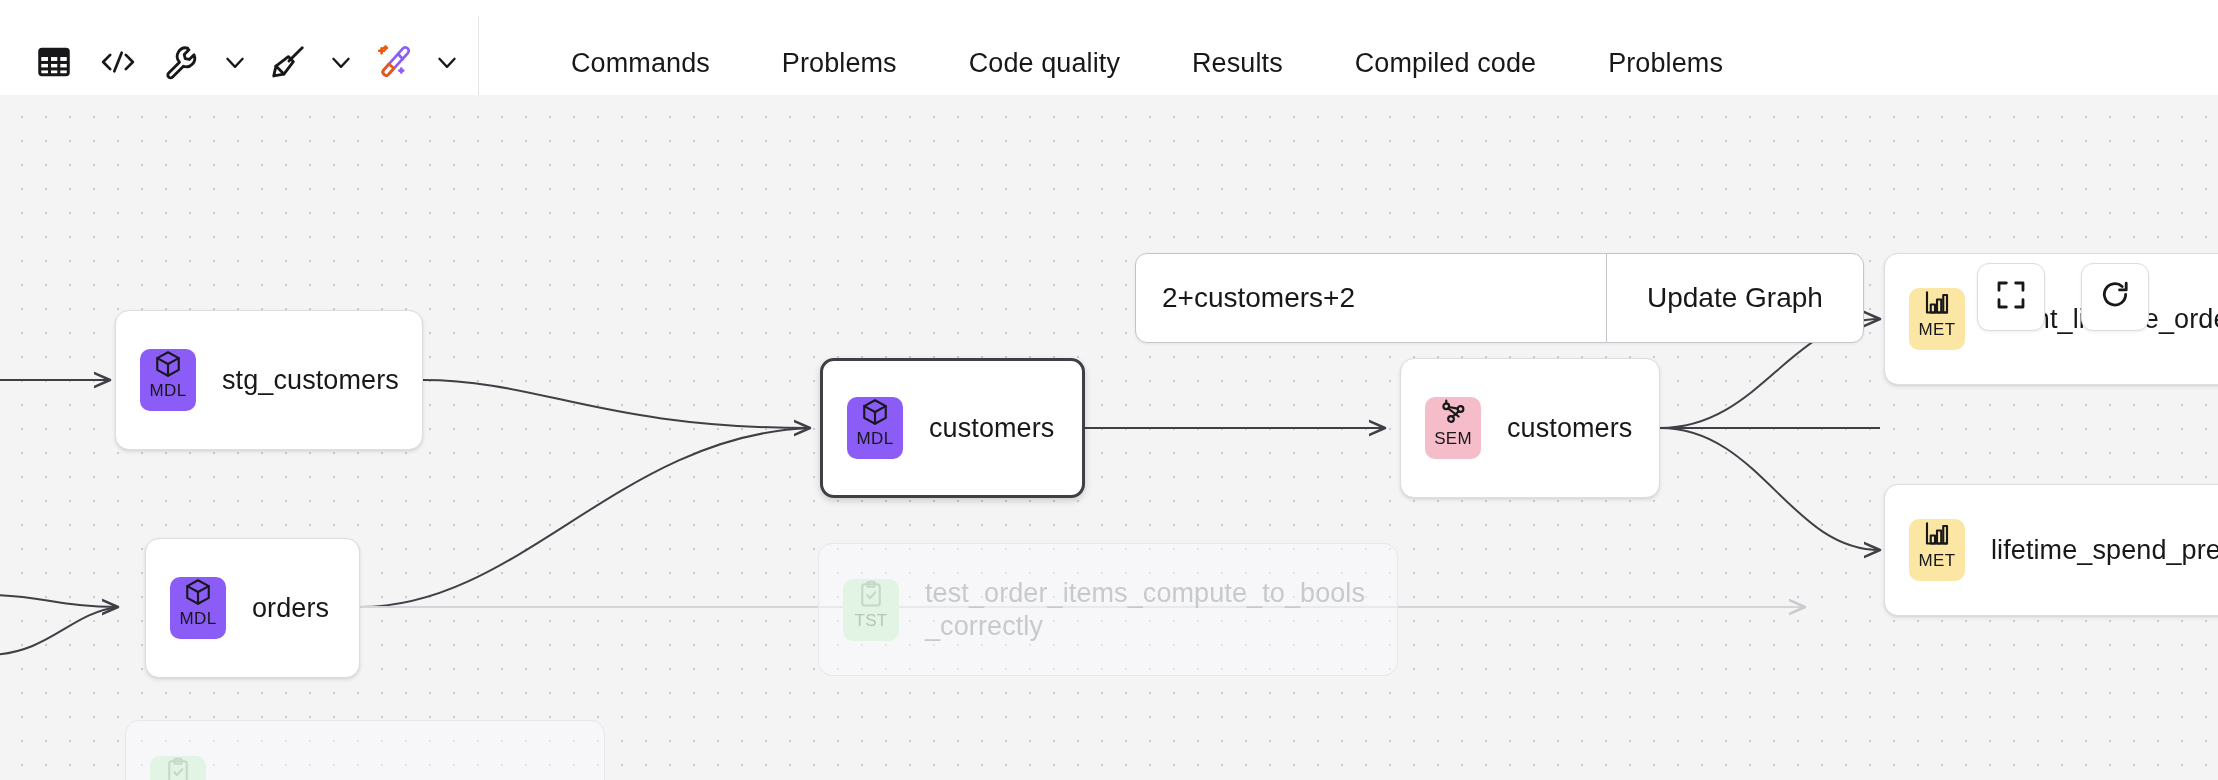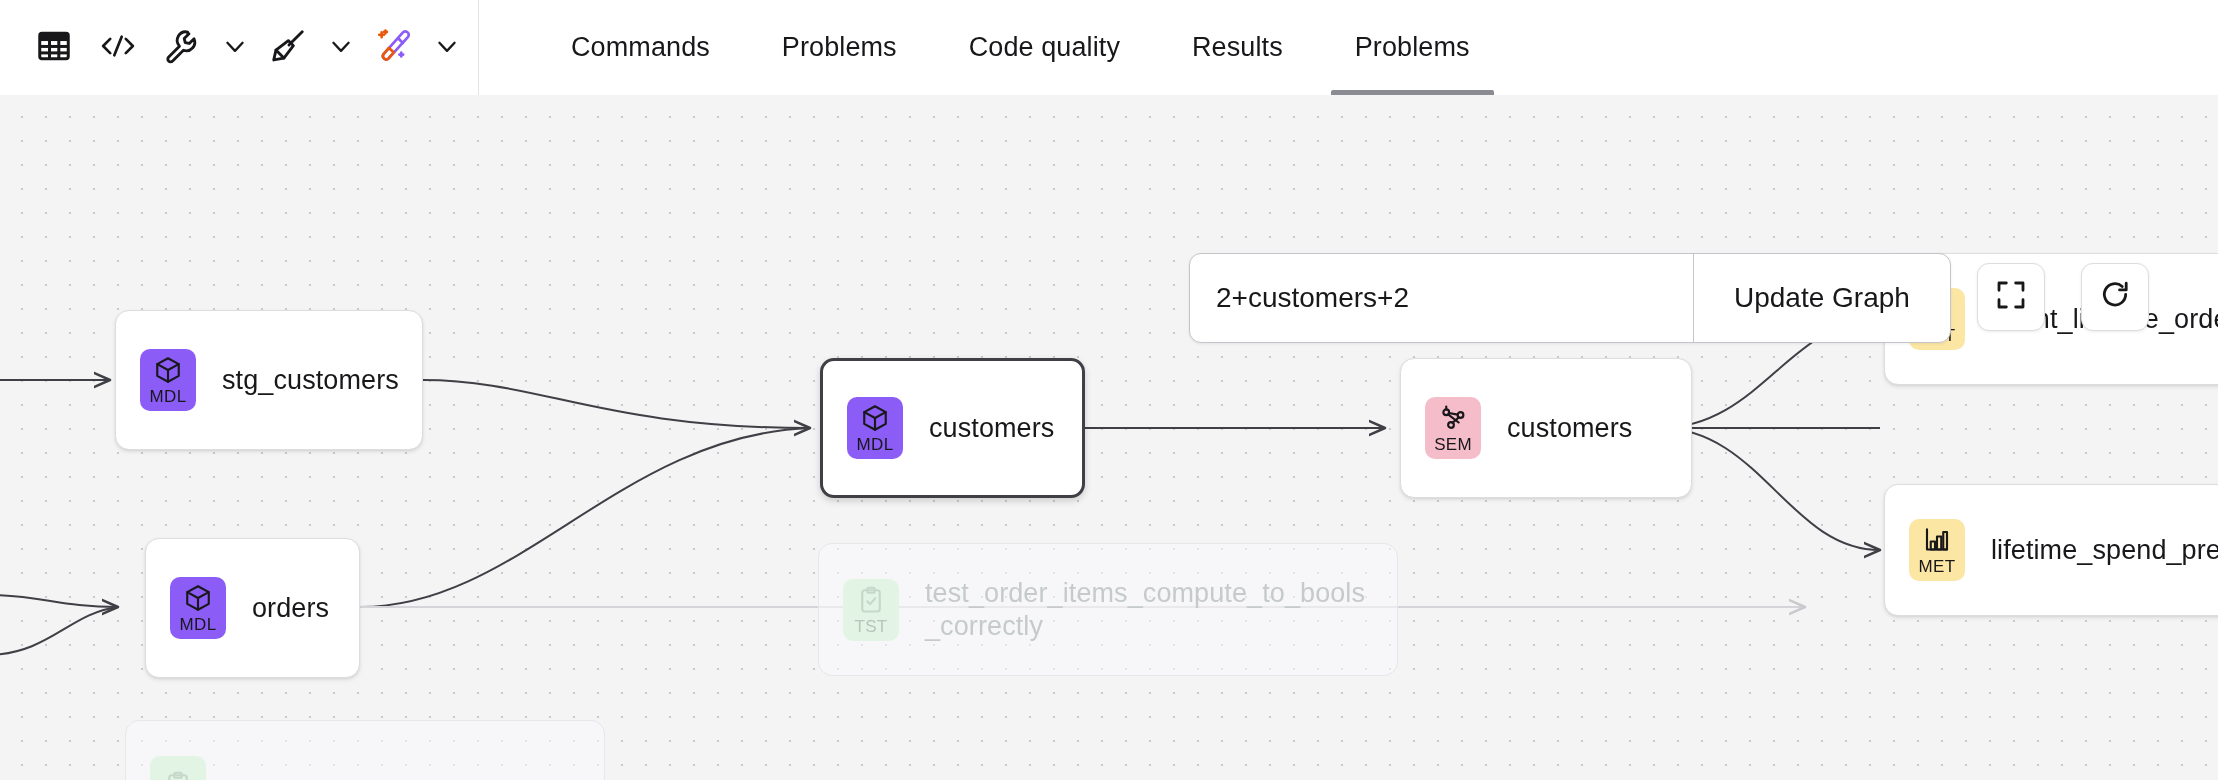--- a/index.html
+++ b/index.html
@@ -6,21 +6,21 @@
   body{
     width:2218px;height:780px;overflow:hidden;
     font-family:"Liberation Sans", sans-serif;
     background:#ffffff;
     -webkit-font-smoothing:antialiased;
   }
   #app{position:relative;width:2218px;height:780px;overflow:hidden;}
 
   
   .header{
-    position:absolute;left:0;top:0;width:2218px;height:95px;
+    position:absolute;left:0;top:16px;width:2218px;height:95px;
     background:#ffffff;
     border-bottom:1px solid #e4e4e7;
     display:flex;align-items:stretch;
   }
   .tool-group{
     display:flex;align-items:center;height:100%;
     padding-left:22px;padding-right:10px;
     box-sizing:border-box;
   }
   .tool-btn{
@@ -76,21 +76,21 @@
     border:3px solid #3f3f46;
     box-shadow:0 3px 7px rgba(0,0,0,.16);
   }
   .node.dim{
     background:rgba(250,250,251,.55);
     border:1.6px solid #e7e7ea;
     box-shadow:none;
   }
   .badge{
     width:56px;height:62px;border-radius:10px;
-    display:flex;flex-direction:column;align-items:center;justify-content:center;
+    display:flex;flex-direction:column;align-items:center;
     flex:0 0 auto;gap:1px;
   }
   .badge .bico{display:block;line-height:0;}
   .badge .btxt{
     font-size:17px;font-weight:400;color:#18181b;
     line-height:1;letter-spacing:.3px;margin-top:2px;
   }
   .badge-mdl{background:#8b5cf6;}
   .badge-sem{background:#f5bdca;}
   .badge-met{background:#fbe6a4;}
@@ -232,20 +232,23 @@
       </div>
       <div class="tab">
         <span>Problems</span>
       </div>
       <div class="tab">
         <span>Code quality</span>
       </div>
       <div class="tab">
         <span>Results</span>
       </div>
+      <div class="tab">
+        <span>Compiled code</span>
+      </div>
       <div class="tab active">
         <span>Problems</span>
       </div>
     </div>
   </div>
 
   <div class="canvas">
 
     <svg class="edges" viewBox="0 0 2218 685" preserveAspectRatio="none">
       <defs>
@@ -272,21 +275,21 @@
         <path d="M 1660,333 C 1760,333 1790,224 1880,224" marker-end="url(#ah)"></path>
         <path d="M 1660,333 L 1880,333"></path>
         <path d="M 1660,333 C 1760,333 1790,455 1880,455" marker-end="url(#ah)"></path>
       </g>
       <g fill="none" stroke="#d4d4d9" stroke-width="2">
 
         <path d="M 360,512 L 1805,512" marker-end="url(#ahd)"></path>
       </g>
     </svg>
 
-    <div class="search-bar" style="left:1189px;top:158px;height:88px;gap:33px;">
+    <div class="search-bar" style="left:1135px;top:158px;height:88px;">
       <input class="search-input" type="text" value="2+customers+2" style="">
       <button class="update-btn">Update Graph</button>
     </div>
 
     <div class="ctrl-btn" style="left:1977px;top:168px;">
       <span>
         <svg width="32" height="32" viewBox="0 0 24 24" fill="none" stroke="#18181b" stroke-width="2.1" stroke-linecap="round" stroke-linejoin="round">
           <polyline points="3,8.5 3,3 8.5,3"></polyline>
           <polyline points="15.5,3 21,3 21,8.5"></polyline>
           <polyline points="21,15.5 21,21 15.5,21"></polyline>
@@ -352,21 +355,21 @@
             <rect x="5" y="4.2" width="14" height="17" rx="2"></rect>
             <rect x="9" y="2.2" width="6" height="4" rx="1.2"></rect>
             <polyline points="9,13 11.3,15.3 15.4,10.6"></polyline>
           </svg>
         </span>
         <span class="btxt">TST</span>
       </div>
       <div class="node-label wrap" style="max-width:400px;">test_order_items_compute_to_bools<br>_correctly</div>
     </div>
 
-    <div class="node" style="left:1400px;top:263px;width:292px;height:140px;">
+    <div class="node" style="left:1400px;top:263px;width:260px;height:140px;">
       <div class="badge badge-sem">
         <span class="bico">
           <svg width="30" height="30" viewBox="0 0 24 24" fill="none" stroke="#18181b" stroke-width="1.7" stroke-linejoin="round" stroke-linecap="round">
             <circle cx="6.6" cy="7.4" r="2.3"></circle>
             <circle cx="18" cy="9.6" r="2.3"></circle>
             <circle cx="10.4" cy="17.6" r="2.3"></circle>
             <line x1="8.1" y1="9.1" x2="16.5" y2="15.6"></line>
             <line x1="8.6" y1="8.0" x2="15.8" y2="9.3"></line>
             <line x1="16.7" y1="11.5" x2="11.6" y2="15.8"></line>
             <line x1="6.6" y1="5.1" x2="6.6" y2="2.8"></line>

